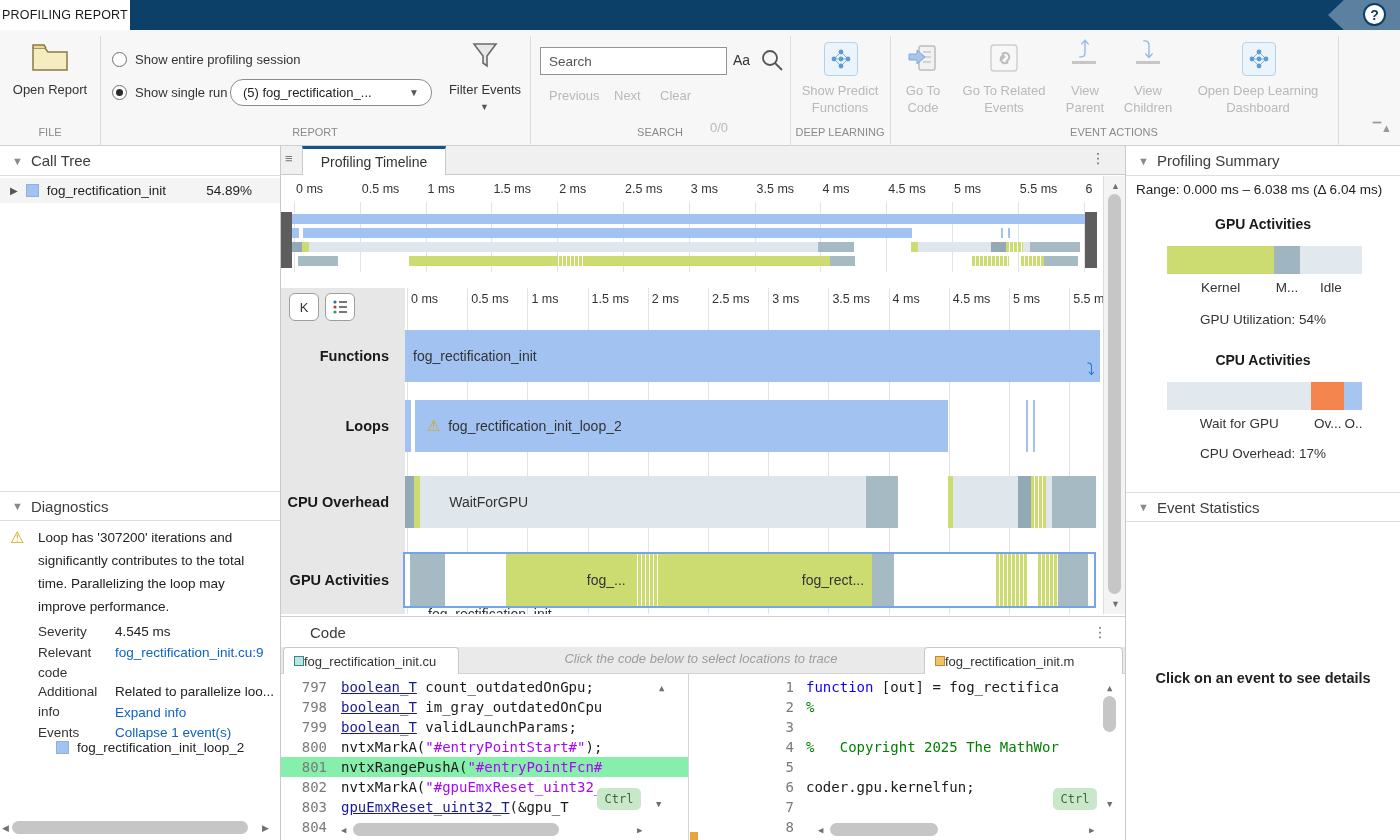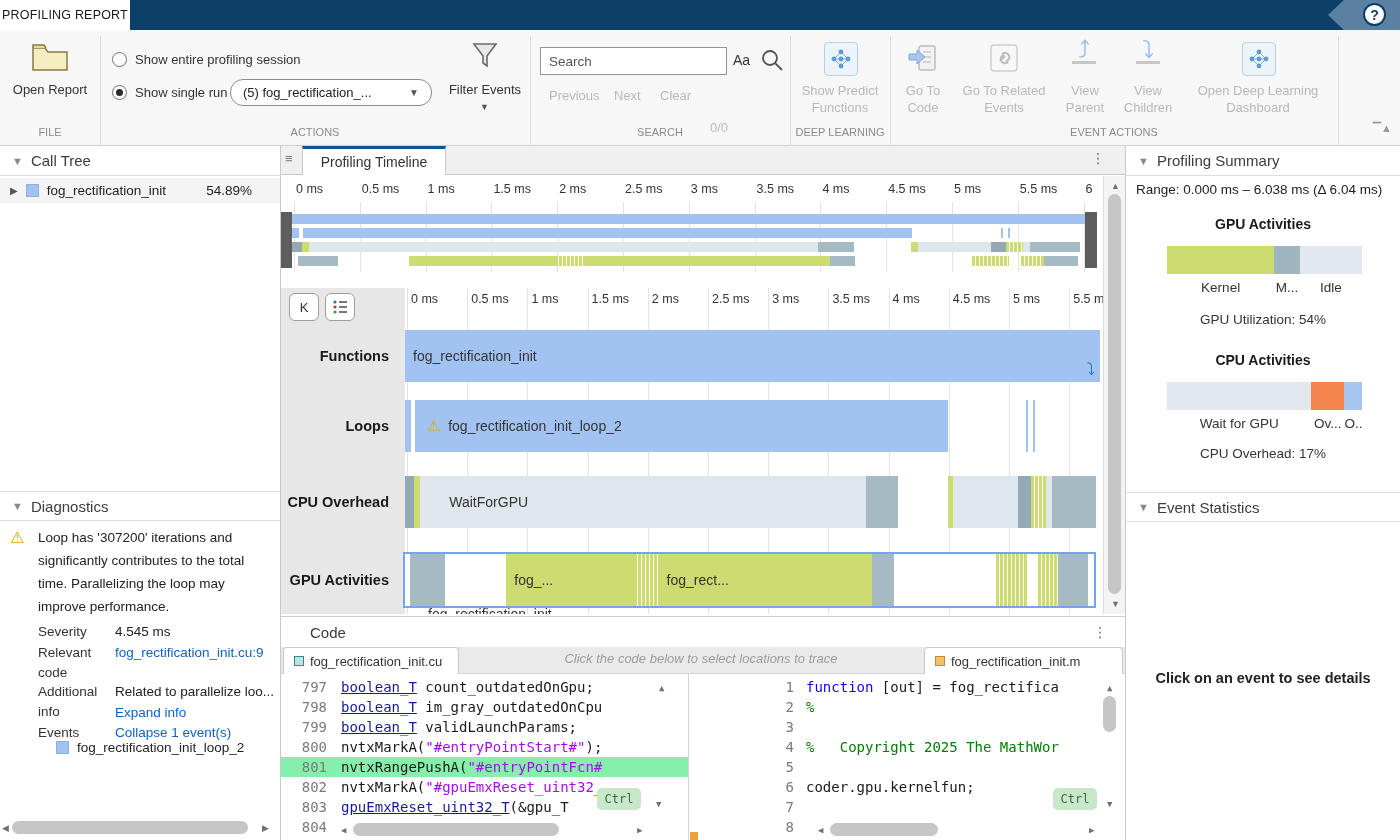--- a/index.html
+++ b/index.html
@@ -73,21 +73,21 @@
   
   #overview{position:absolute;left:0;top:30px;width:822px;height:112px;background:#fff;overflow:hidden;}
   .tick-label{position:absolute;top:0;font-size:12.5px;color:#333;white-space:nowrap;}
   .gridline{position:absolute;top:0;bottom:0;width:1px;background:#e3e3e3;}
   #ov-ruler{position:absolute;left:0;top:6px;width:822px;height:18px;}
   #ov-grid{position:absolute;left:0;top:26px;width:822px;height:70px;}
   .ov-track{position:absolute;left:11px;width:793px;height:10px;}
   .handle{position:absolute;top:36px;width:11px;height:56px;background:#5d5d5d;}
   .seg{position:absolute;top:0;bottom:0;display:flex;align-items:center;overflow:hidden;}
   .seg.al-left{justify-content:flex-start;}
-  .seg.al-center{justify-content:flex-start;}
+  .seg.al-center{justify-content:flex-end;}
   .sg-blue{background:#a2c3f2;}
   .sg-green{background:#cddc71;}
   .sg-gray{background:#a6bac4;}
   .sg-light{background:#dfe7ec;padding-left:21px;}
   .sg-dark{background:#93aab6;}
   .sg-gstripe{background:repeating-linear-gradient(90deg,#cddc71 0 3px,#fff 3px 4px);}
   .seg-label{font-size:14px;color:#333;white-space:nowrap;padding:0 8px;}
   .warn-ico{color:#d8a612;font-size:15px;margin-left:12px;flex:none;}
   .seg-icon{position:absolute;right:5px;bottom:2px;color:#1e74cc;font-size:17px;}
 
@@ -104,21 +104,21 @@
   #tl-clipped{position:absolute;left:147px;top:318px;font-size:14px;color:#333;}
 
   
   #center-vscroll{position:absolute;left:822px;top:30px;width:22px;height:438px;background:#f4f4f4;border-left:1px solid #ddd;box-sizing:border-box;}
 
   
   #code-panel{position:absolute;left:0;top:470px;width:844px;height:224px;border-top:1px solid #cfcfcf;box-sizing:border-box;background:#fff;}
   #code-header{position:absolute;left:0;top:0;width:844px;height:30px;display:flex;align-items:center;font-size:15px;color:#3c3c3c;}
   #code-tabs{position:absolute;left:0;top:30px;width:844px;height:27px;background:#eaeaea;border-bottom:1px solid #d3d3d3;box-sizing:border-box;}
   .code-tab{position:absolute;top:0;height:27px;background:#fff;border:1px solid #c9c9c9;border-bottom:none;border-radius:4px 4px 0 0;
-    display:flex;align-items:center;gap:6px;padding:0 10px;box-sizing:border-box;font-size:13px;color:#333;}
+    display:flex;align-items:center;padding:0 10px;box-sizing:border-box;font-size:13px;color:#333;}
   .tab-sq{width:10px;height:10px;flex:none;box-sizing:border-box;}
   #code-hint{position:absolute;left:220px;top:4px;width:400px;text-align:center;font-style:italic;font-size:13px;color:#9c9c9c;}
   #code-body{position:absolute;left:0;top:57px;width:844px;height:167px;overflow:hidden;}
   .code-pane{position:absolute;top:0;height:167px;overflow:hidden;font-family:"DejaVu Sans Mono",monospace;font-size:14px;}
   #pane-cu{left:0;width:408px;border-right:1px solid #d5d5d5;box-sizing:border-box;}
   #pane-m{left:409px;width:435px;}
   .code-line{height:20px;display:flex;align-items:center;white-space:pre;}
   .code-line.hl{background:#86efac;}
   .lnum{color:#7a7a7a;text-align:right;flex:none;}
   #pane-cu .lnum{width:46px;padding-right:14px;}
@@ -176,21 +176,21 @@
     <span>(5) fog_rectification_...</span>
     <span class="caret">▼</span>
   </div>
   <div class="abs" style="left:472px;top:12px;">
     <svg width="26" height="28" viewBox="0 0 26 28">
       <path d="M2 2 L24 2 L15 14 L15 24 L11 21 L11 14 Z" fill="#e8e8e8" stroke="#6b6b6b" stroke-width="1.6"></path>
     </svg>
   </div>
   <div class="abs tb-label" style="left:440px;top:52px;width:90px;text-align:center;">Filter Events</div>
   <div class="abs" style="left:480px;top:72px;color:#555;font-size:9px;">▼</div>
-  <div class="tb-caption" style="left:100px;width:430px;">ACTIONS</div>
+  <div class="tb-caption" style="left:100px;width:430px;">REPORT</div>
   <div class="tb-divider" style="left:530px;"></div>
 
   <input id="search-input" type="text" placeholder="Search" style="">
   <div class="abs" style="left:733px;top:22px;font-size:14px;color:#333;">Aa</div>
   <div class="abs" style="left:760px;top:18px;">
     <svg width="24" height="24" viewBox="0 0 24 24">
         <circle cx="10" cy="10" r="7" fill="none" stroke="#555" stroke-width="1.8"></circle>
         <line x1="15" y1="15" x2="22" y2="22" stroke="#555" stroke-width="1.8"></line>
       </svg>
   </div>

